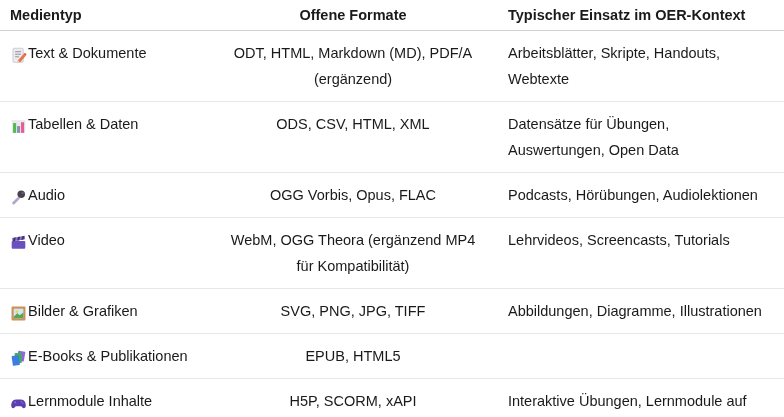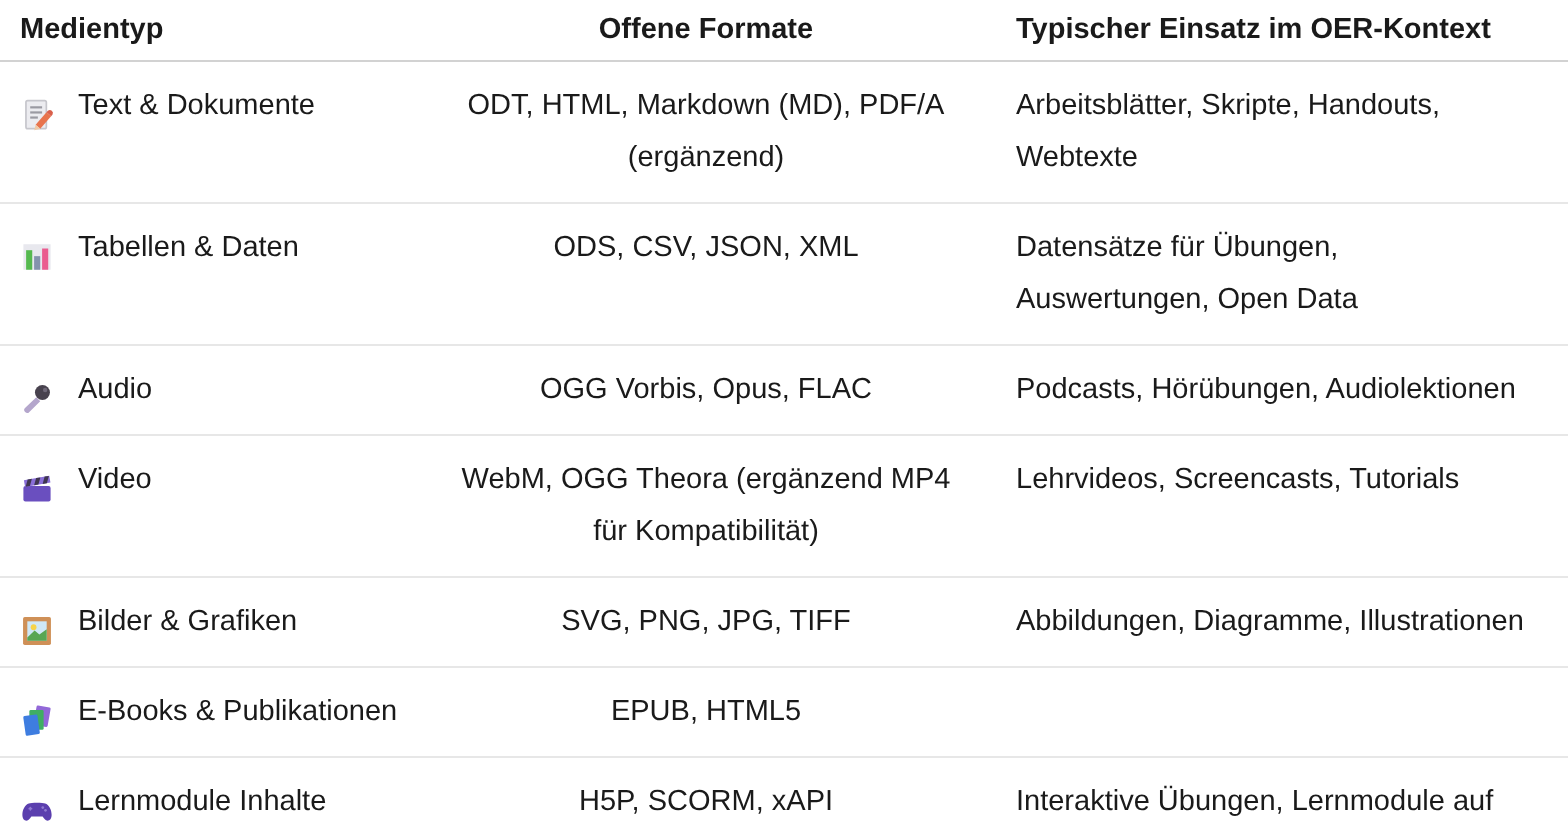--- a/index.html
+++ b/index.html
@@ -32,21 +32,21 @@
     border-top: 1px solid var(--row-divider, #e7e7e7);
   }
   .td {
     padding-top: 9px;
     padding-bottom: 9px;
     line-height: 26px;
   }
   .c1 { padding-left: 10px; padding-right: 14px; }
   .c2 { padding-right: 30px; text-align: center; }
   .c3 { padding-right: 22px; }
-  .cell-flex { display: flex; align-items: flex-end; gap: 12px; }
+  .cell-flex { display: flex; align-items: center; gap: 1px; }
   .icon {
     width: 17px;
     height: 17px;
     flex: 0 0 17px;
     display: inline-block;
     margin-top: 5px;
   }
   .icon svg { width: 17px; height: 17px; display: block; }
 </style>
 </head>
@@ -89,21 +89,21 @@
           <span class="icon">
             <svg viewBox="0 0 20 20">
               <rect x="2" y="2.5" width="16" height="15" fill="#e8e8ee"></rect>
               <rect x="3.6" y="6" width="3.6" height="11.5" fill="#55b94f"></rect>
               <rect x="8.3" y="9.5" width="3.6" height="8" fill="#8493ad"></rect>
               <rect x="13" y="5" width="3.6" height="12.5" fill="#ea5c8f"></rect>
             </svg>
           </span>
           <span>Tabellen &amp; Daten</span>
         </div>
-        <div class="td c2">ODS, CSV, JSON, XML</div>
+        <div class="td c2">ODS, CSV, HTML, XML</div>
         <div class="td c3">Datensätze für Übungen, Auswertungen, Open Data</div>
       </div>
 
       <div class="tr">
         <div class="td c1 cell-flex">
           <span class="icon">
             <svg viewBox="0 0 20 20">
               <circle cx="13.2" cy="6.2" r="4.4" fill="#48424e"></circle>
               <circle cx="14.8" cy="4.7" r="1.3" fill="#6f6878"></circle>
               <path d="M9.6 9 L3.1 15.2 a1.7 1.7 0 1 0 2.4 2.4 L11.9 11.3 Z" fill="#b4a6cc"></path>

